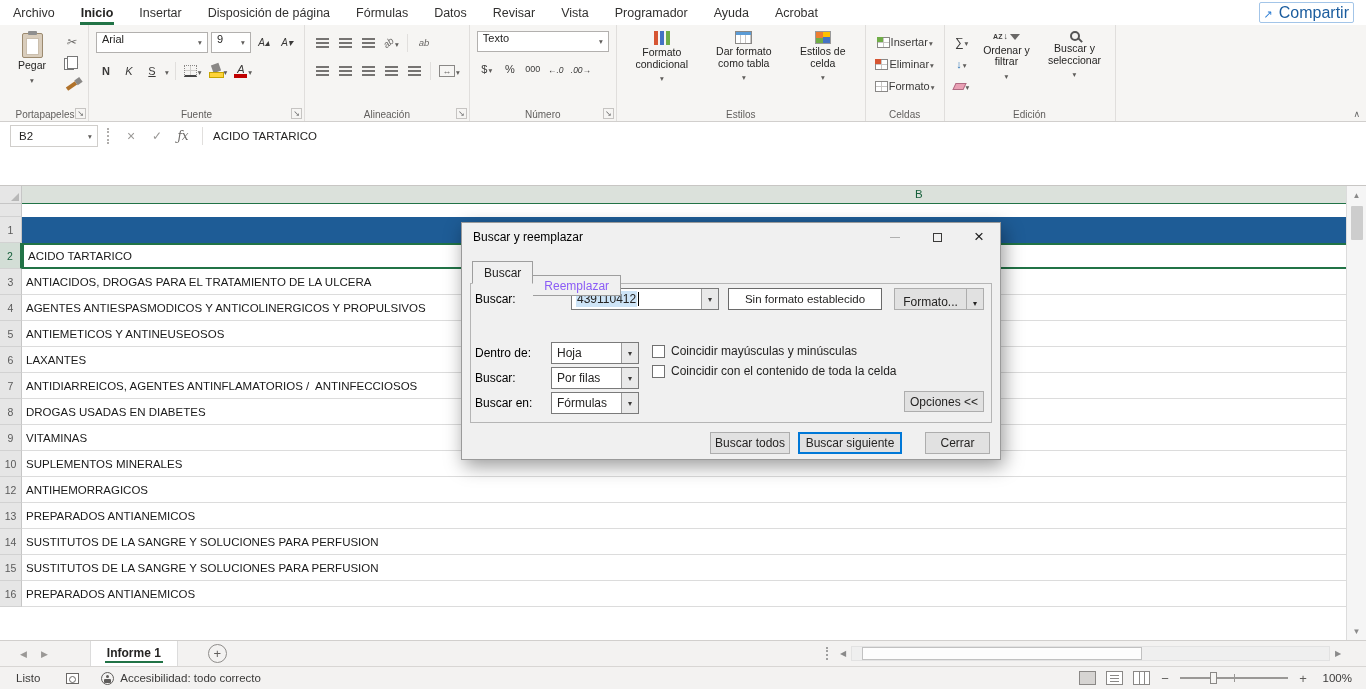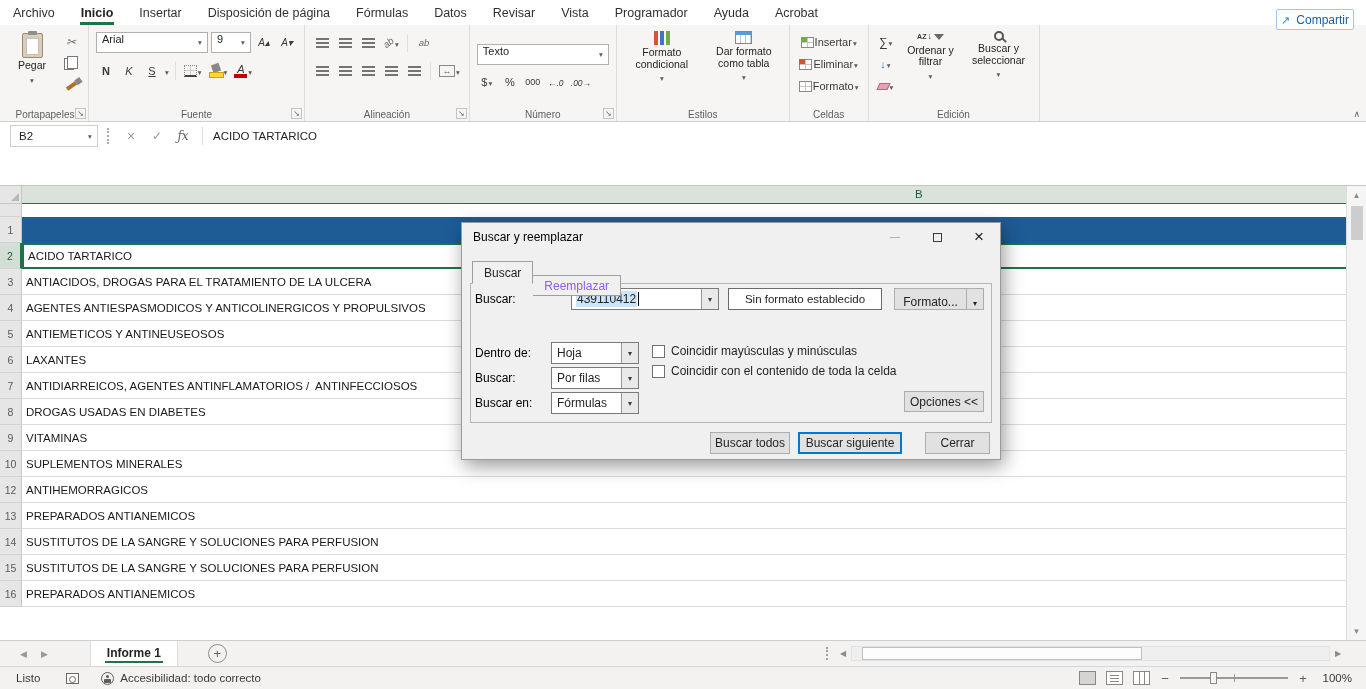--- a/index.html
+++ b/index.html
@@ -5,21 +5,21 @@
   :root{--excel-green:#217346;--banner-blue:#1e5c96;--default-button-blue:#0078d7}
   *{margin:0;padding:0;box-sizing:border-box}
   html,body{width:1366px;height:689px;overflow:hidden}
   body{font-family:"Liberation Sans",sans-serif;font-size:12px;color:#252423;background:#fff;position:relative}
 
   
   .tabsrow{position:absolute;top:0;left:0;right:0;height:25px;background:#fff;display:flex;align-items:stretch;z-index:5}
   .rtab{padding:0 13px;display:flex;align-items:center;font-size:12.5px;color:#323130;white-space:nowrap}
   .rtab.active{font-weight:700;position:relative;color:#252423}
   .rtab.active::after{content:"";position:absolute;left:12px;right:12px;bottom:0;height:3px;background:var(--excel-green)}
-  .sharebtn{position:absolute;right:12px;top:9px;height:21px;display:flex;align-items:center;gap:6px;padding:0 4px;border:1px solid #a3c5e8;border-radius:2px;color:#1a5c9e;font-size:12px;background:#fff}
+  .sharebtn{position:absolute;right:12px;top:2px;height:21px;display:flex;align-items:center;gap:6px;padding:0 4px;border:1px solid #a3c5e8;border-radius:2px;color:#1a5c9e;font-size:16px;background:#fff}
   .ic-share::before{content:"↗";font-size:11px;color:#2b7cd3}
 
   
   .ribbon{position:absolute;top:25px;left:0;right:0;height:97px;background:#f6f5f3;border-bottom:1px solid #d1cfcd;display:flex;padding-left:2px}
   .group{position:relative;border-right:1px solid #e0dedc;padding:3px 7px 15px 7px;display:flex;align-items:flex-start;gap:6px}
   .glabel{position:absolute;left:0;right:0;bottom:1px;text-align:center;font-size:10px;color:#605e5c;white-space:nowrap}
   .launch{position:absolute;right:2px;bottom:2px;width:11px;height:11px;border:1px solid #c6c4c2;color:#6a6a6a;font-size:8px;line-height:9px;text-align:center}
   .launch::before{content:"↘"}
   .ribcollapse{position:absolute;right:6px;bottom:2px;color:#6a6a6a;font-size:9px}
   .ribcollapse::before{content:"∧"}
@@ -322,21 +322,21 @@
             <i class="ic-merge"></i>
             <span class="caret"></span>
           </span>
       </div>
     </div>
     <span class="glabel">Alineación</span>
     <span class="launch"></span>
   </div>
 
   <div class="group">
-    <div class="stack" style="margin-top:16px">
+    <div class="stack" style="margin-top:3px">
       <div class="combo" style="width:132px">
           <span>Texto</span>
           <span class="carrow"></span>
         </div>
       <div class="rrow">
         <span class="sbtn">
             <span>$</span>
             <span class="caret"></span>
           </span>
         <span class="sbtn">%</span>
@@ -355,20 +355,25 @@
 
   <div class="group">
     <div class="bigbtn" style="width:76px">
       <span class="ic-cond"></span>
       <span>Formato condicional</span>
       <span class="caret"></span>
     </div>
     <div class="bigbtn" style="width:76px">
       <span class="ic-table"></span>
       <span>Dar formato como tabla</span>
+      <span class="caret"></span>
+    </div>
+    <div class="bigbtn" style="width:70px">
+      <span class="ic-cellst"></span>
+      <span>Estilos de celda</span>
       <span class="caret"></span>
     </div>
     <span class="glabel">Estilos</span>
   </div>
 
   <div class="group">
     <div class="stack" style="gap:2px;margin-top:4px">
       <span class="sbtn">
           <i class="ic-cells ins"></i>
           <span>Insertar</span>

